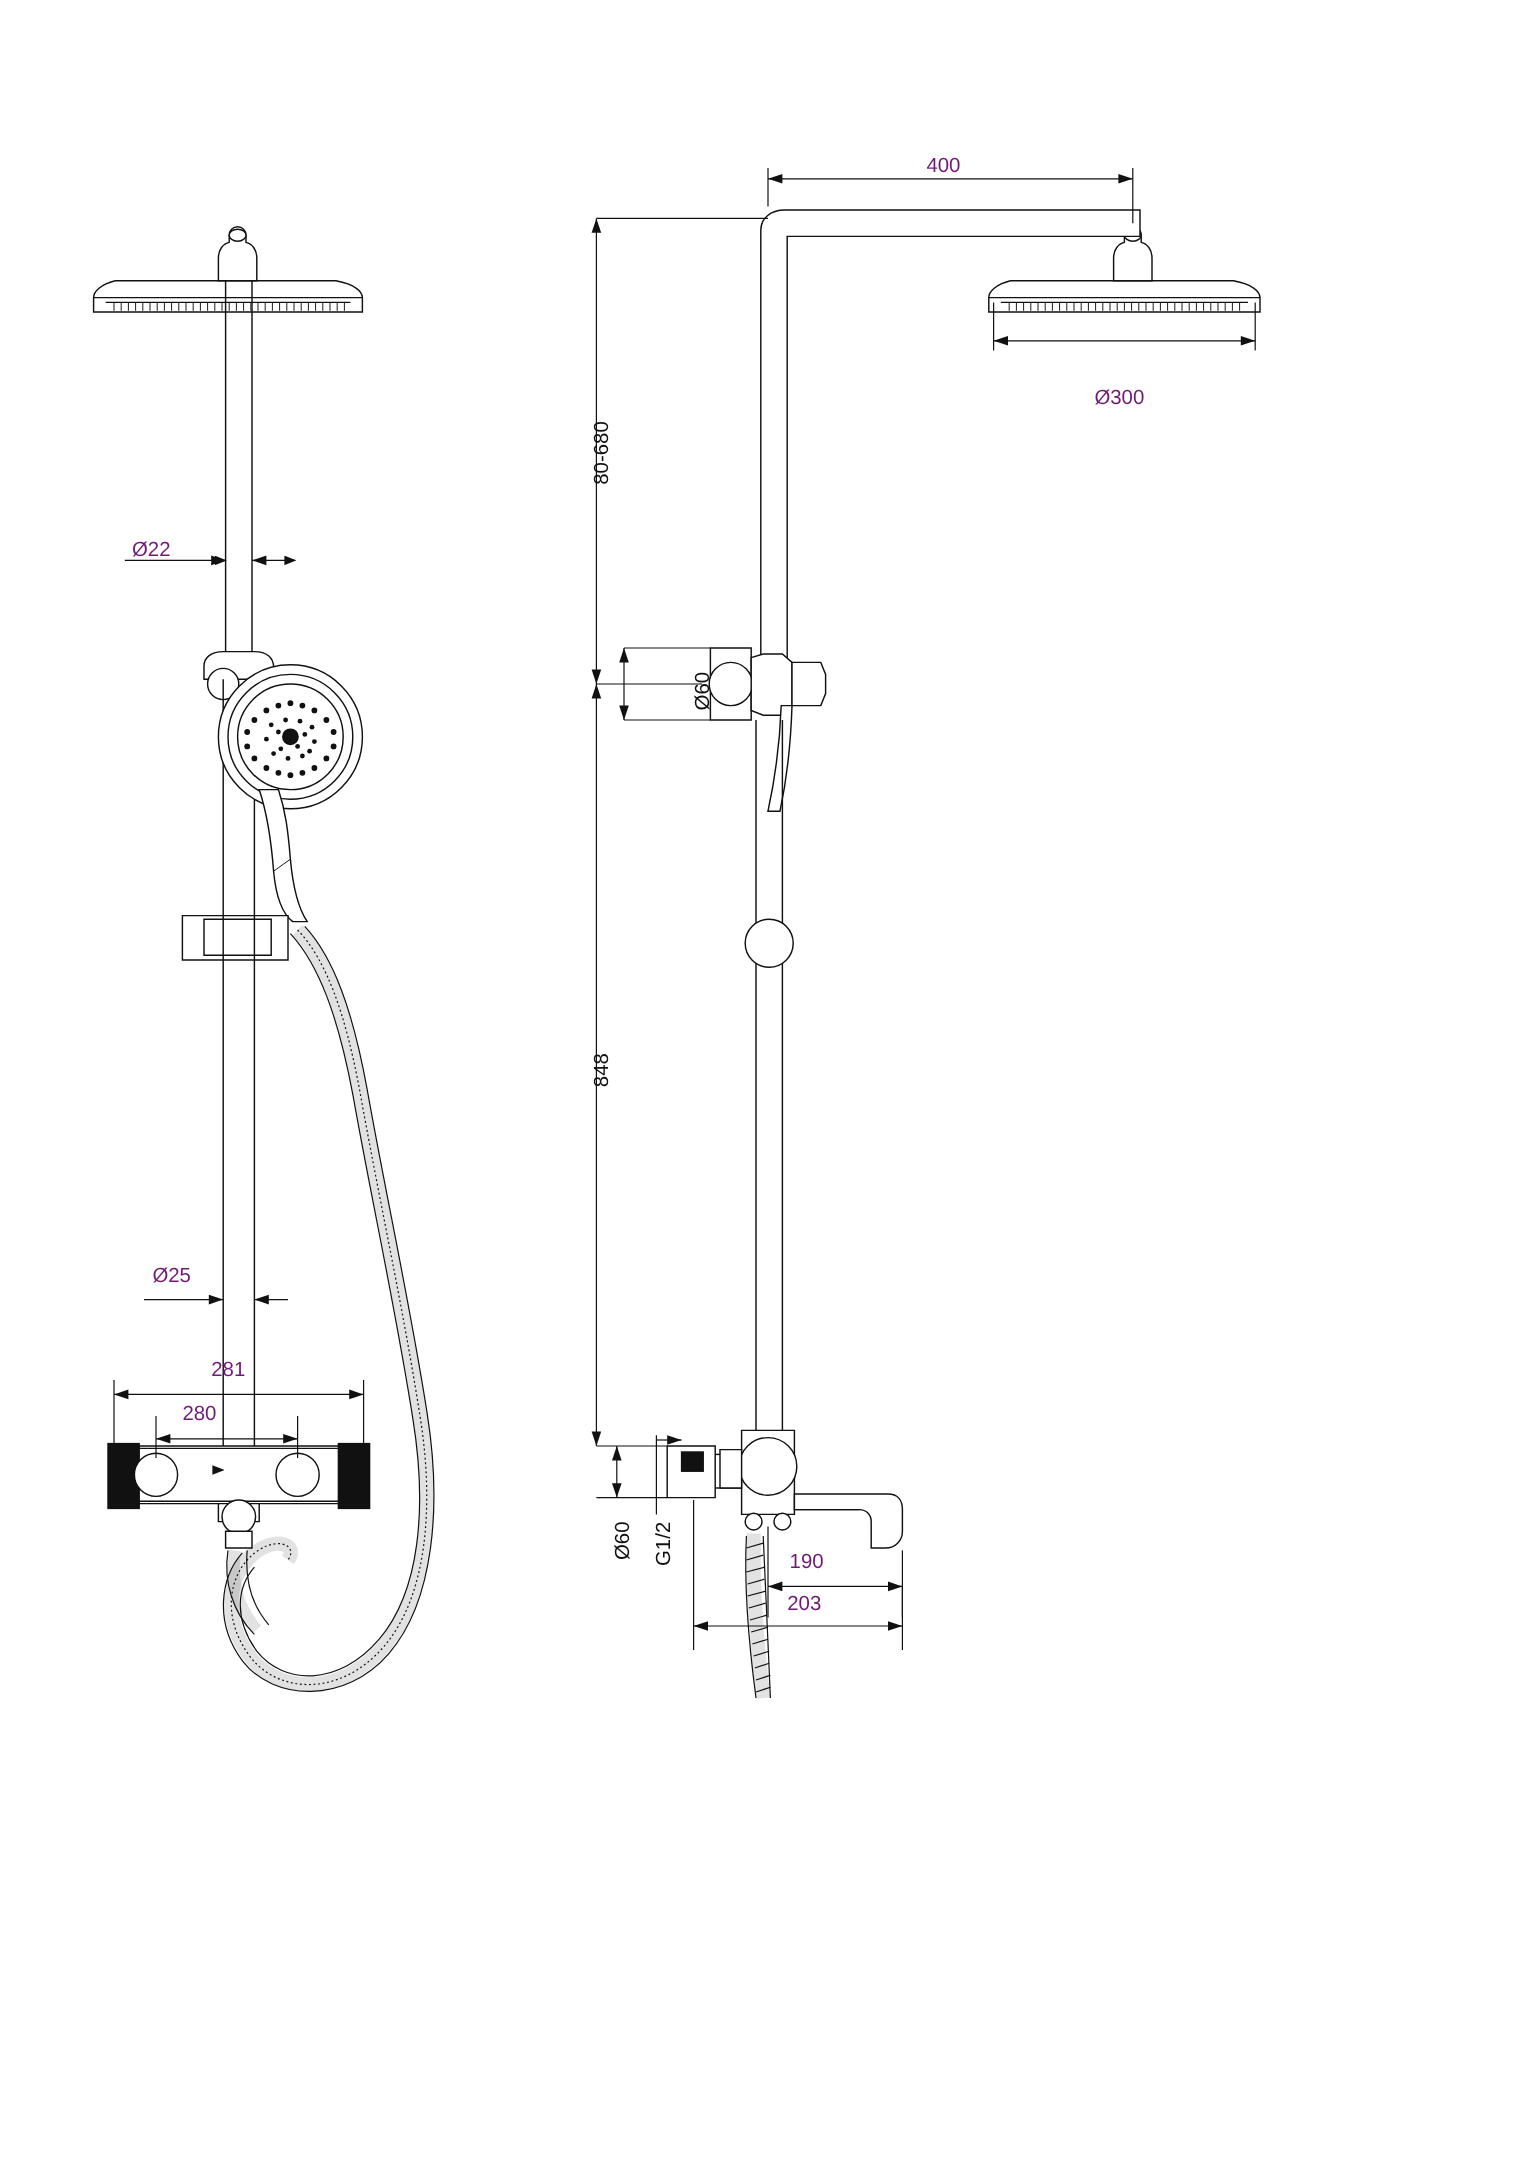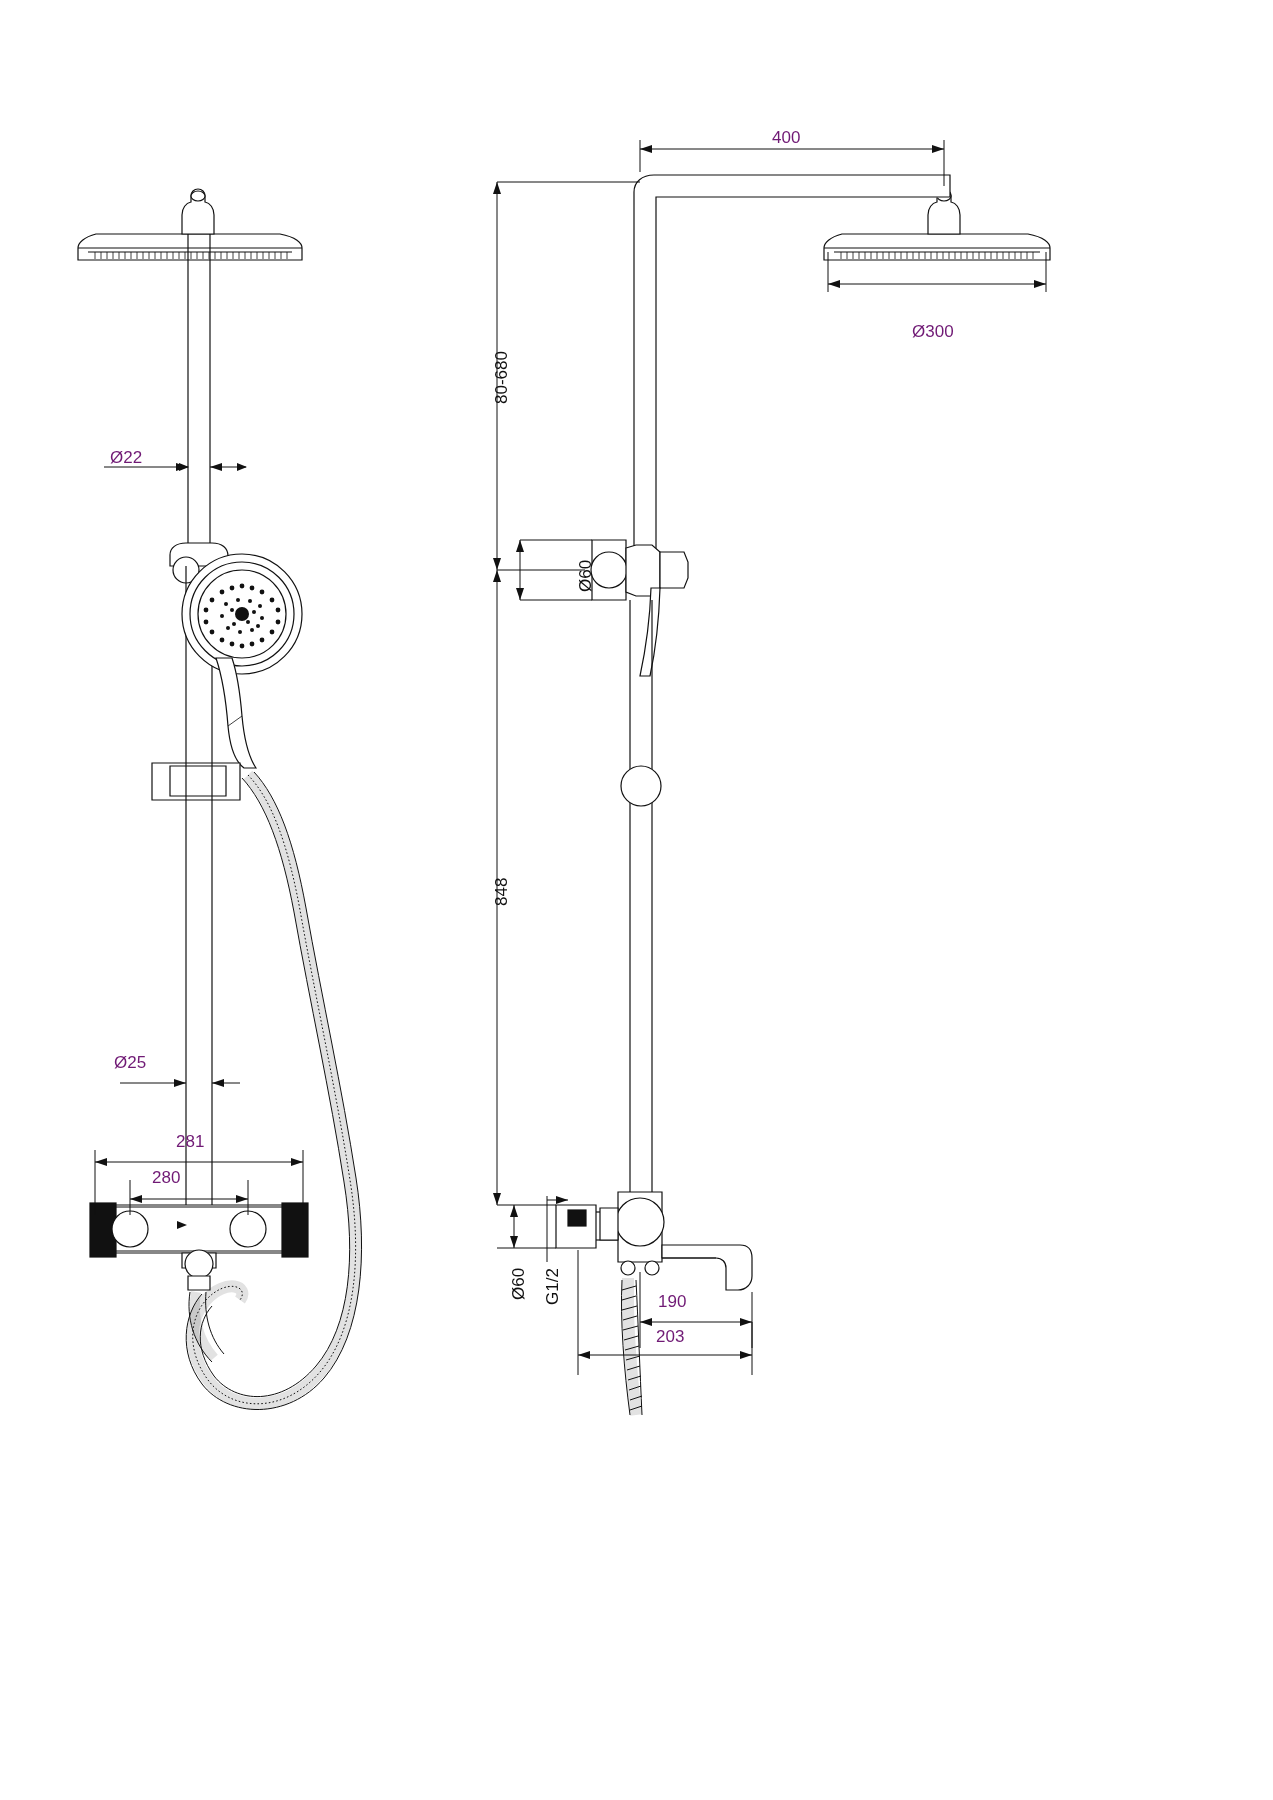--- a/index.html
+++ b/index.html
@@ -422,21 +422,21 @@
 
       <line x1="578" y1="1250" x2="578" y2="1375"></line>
       <line x1="752" y1="1322" x2="752" y2="1375"></line>
       <line x1="578" y1="1355" x2="752" y2="1355"></line>
       <path d="M578,1355 L590,1351 L590,1359 Z" fill="#111" stroke="none"></path>
       <path d="M752,1355 L740,1351 L740,1359 Z" fill="#111" stroke="none"></path>
     </g>
   </svg>
 
   <div class="lbl" style="left:110px;top:448px;">Ø22</div>
-  <div class="lbl" style="left:114px;top:1053px;">Ø25</div>
+  <div class="lbl" style="left:127px;top:1053px;">Ø25</div>
   <div class="lbl" style="left:152px;top:1132px;margin-left:24px;">281</div>
   <div class="lbl" style="left:152px;top:1168px;">280</div>
 
   <div class="lbl" style="left:772px;top:128px;">400</div>
   <div class="lbl" style="left:912px;top:282px;margin-top:40px;">Ø300</div>
 
   <div class="lbl-v" style="left:492px;top:404px;transform:rotate(-90deg);">80-680</div>
   <div class="lbl-v" style="left:576px;top:592px;transform:rotate(-90deg);">Ø60</div>
   <div class="lbl-v" style="left:492px;top:906px;transform:rotate(-90deg);">848</div>
   <div class="lbl-v" style="left:509px;top:1300px;transform:rotate(-90deg);">Ø60</div>

